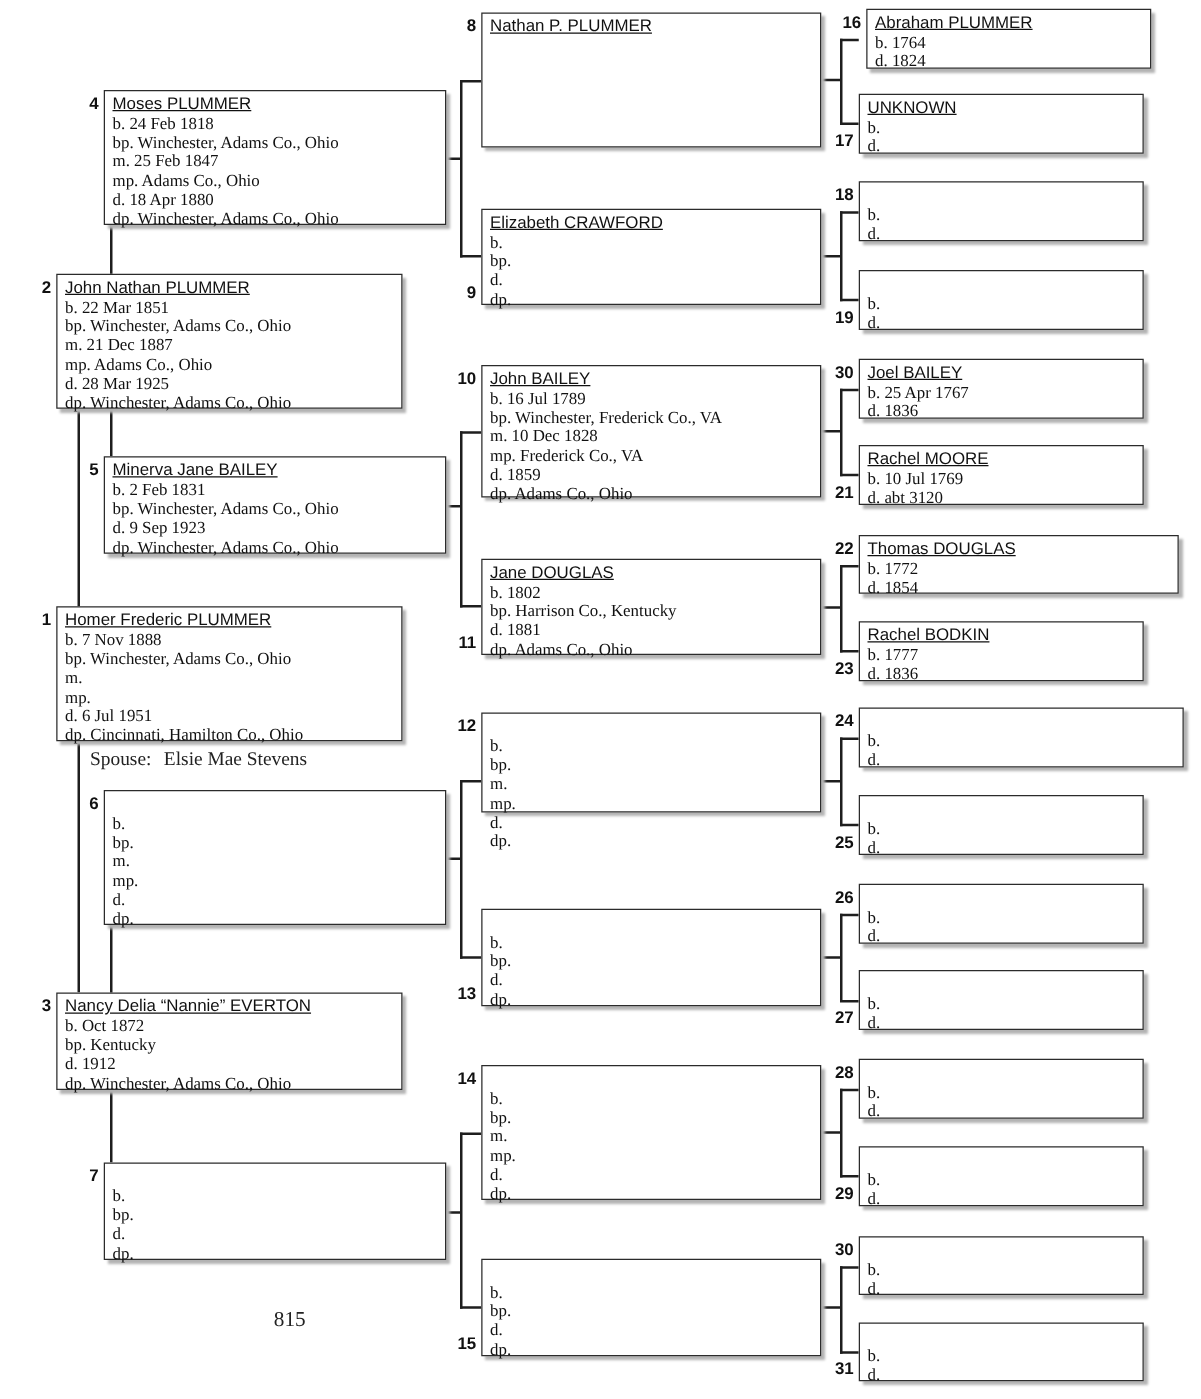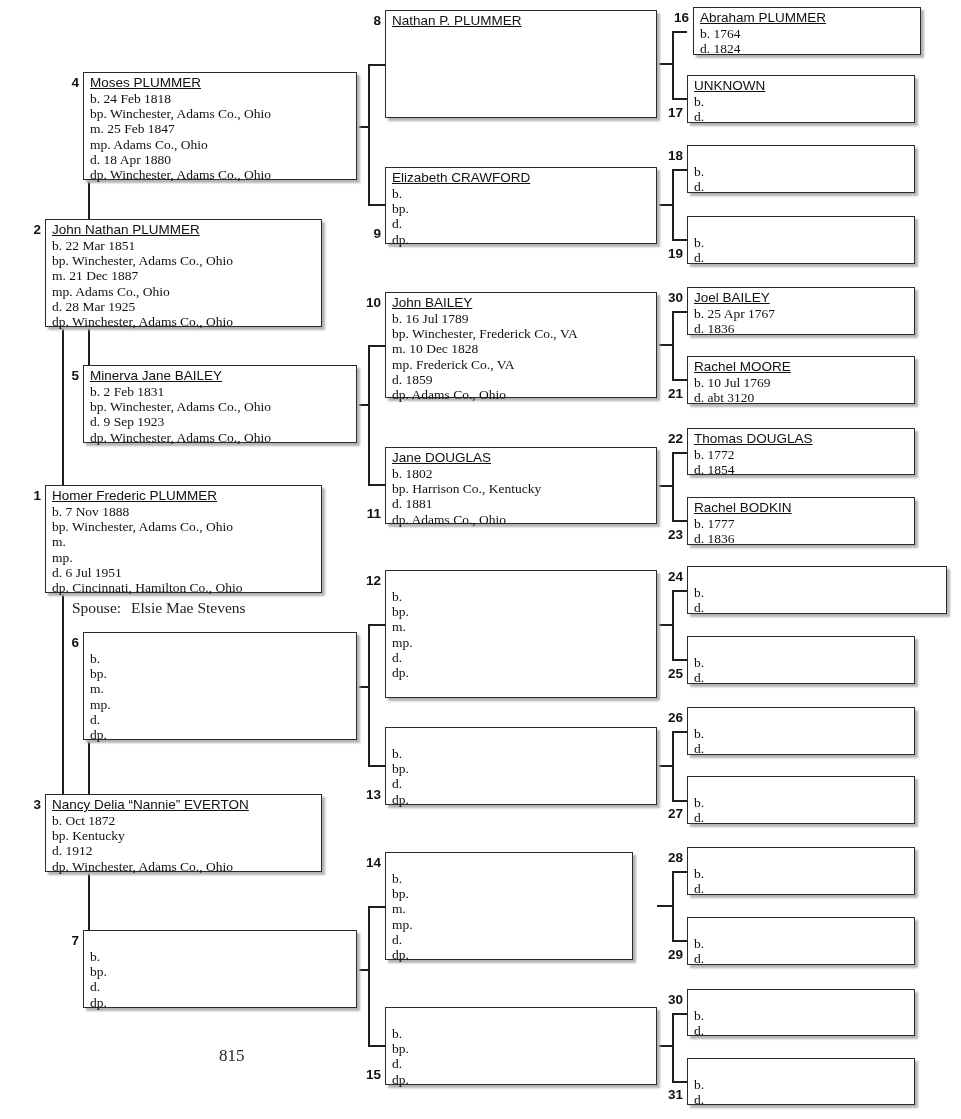--- a/index.html
+++ b/index.html
@@ -204,21 +204,21 @@
   <div class="pbox" style="left:385px;top:447px;width:272px;height:77px">
     <span class="num nb">11</span>
     <div class="nm">Jane DOUGLAS</div>
     <div class="dts">
         <div>b. 1802</div>
         <div>bp. Harrison Co., Kentucky</div>
         <div>d. 1881</div>
         <div>dp. Adams Co., Ohio</div>
       </div>
   </div>
-  <div class="pbox" style="left:385px;top:570px;width:272px;height:128px">
+  <div class="pbox" style="left:385px;top:570px;width:272px;height:80px">
     <span class="num nt">12</span>
     <div class="nm"></div>
     <div class="dts">
         <div>b.</div>
         <div>bp.</div>
         <div>m.</div>
         <div>mp.</div>
         <div>d.</div>
         <div>dp.</div>
       </div>
@@ -226,21 +226,21 @@
   <div class="pbox" style="left:385px;top:727px;width:272px;height:78px">
     <span class="num nb">13</span>
     <div class="nm"></div>
     <div class="dts">
         <div>b.</div>
         <div>bp.</div>
         <div>d.</div>
         <div>dp.</div>
       </div>
   </div>
-  <div class="pbox" style="left:385px;top:852px;width:248px;height:108px">
+  <div class="pbox" style="left:385px;top:852px;width:272px;height:108px">
     <span class="num nt">14</span>
     <div class="nm"></div>
     <div class="dts">
         <div>b.</div>
         <div>bp.</div>
         <div>m.</div>
         <div>mp.</div>
         <div>d.</div>
         <div>dp.</div>
       </div>
@@ -297,21 +297,21 @@
       </div>
   </div>
   <div class="pbox" style="left:687px;top:356px;width:228px;height:48px">
     <span class="num nb">21</span>
     <div class="nm">Rachel MOORE</div>
     <div class="dts">
         <div>b. 10 Jul 1769</div>
         <div>d. abt 3120</div>
       </div>
   </div>
-  <div class="pbox" style="left:687px;top:428px;width:228px;height:47px">
+  <div class="pbox" style="left:687px;top:428px;width:256px;height:47px">
     <span class="num nt">22</span>
     <div class="nm">Thomas DOUGLAS</div>
     <div class="dts">
         <div>b. 1772</div>
         <div>d. 1854</div>
       </div>
   </div>
   <div class="pbox" style="left:687px;top:497px;width:228px;height:48px">
     <span class="num nb">23</span>
     <div class="nm">Rachel BODKIN</div>

